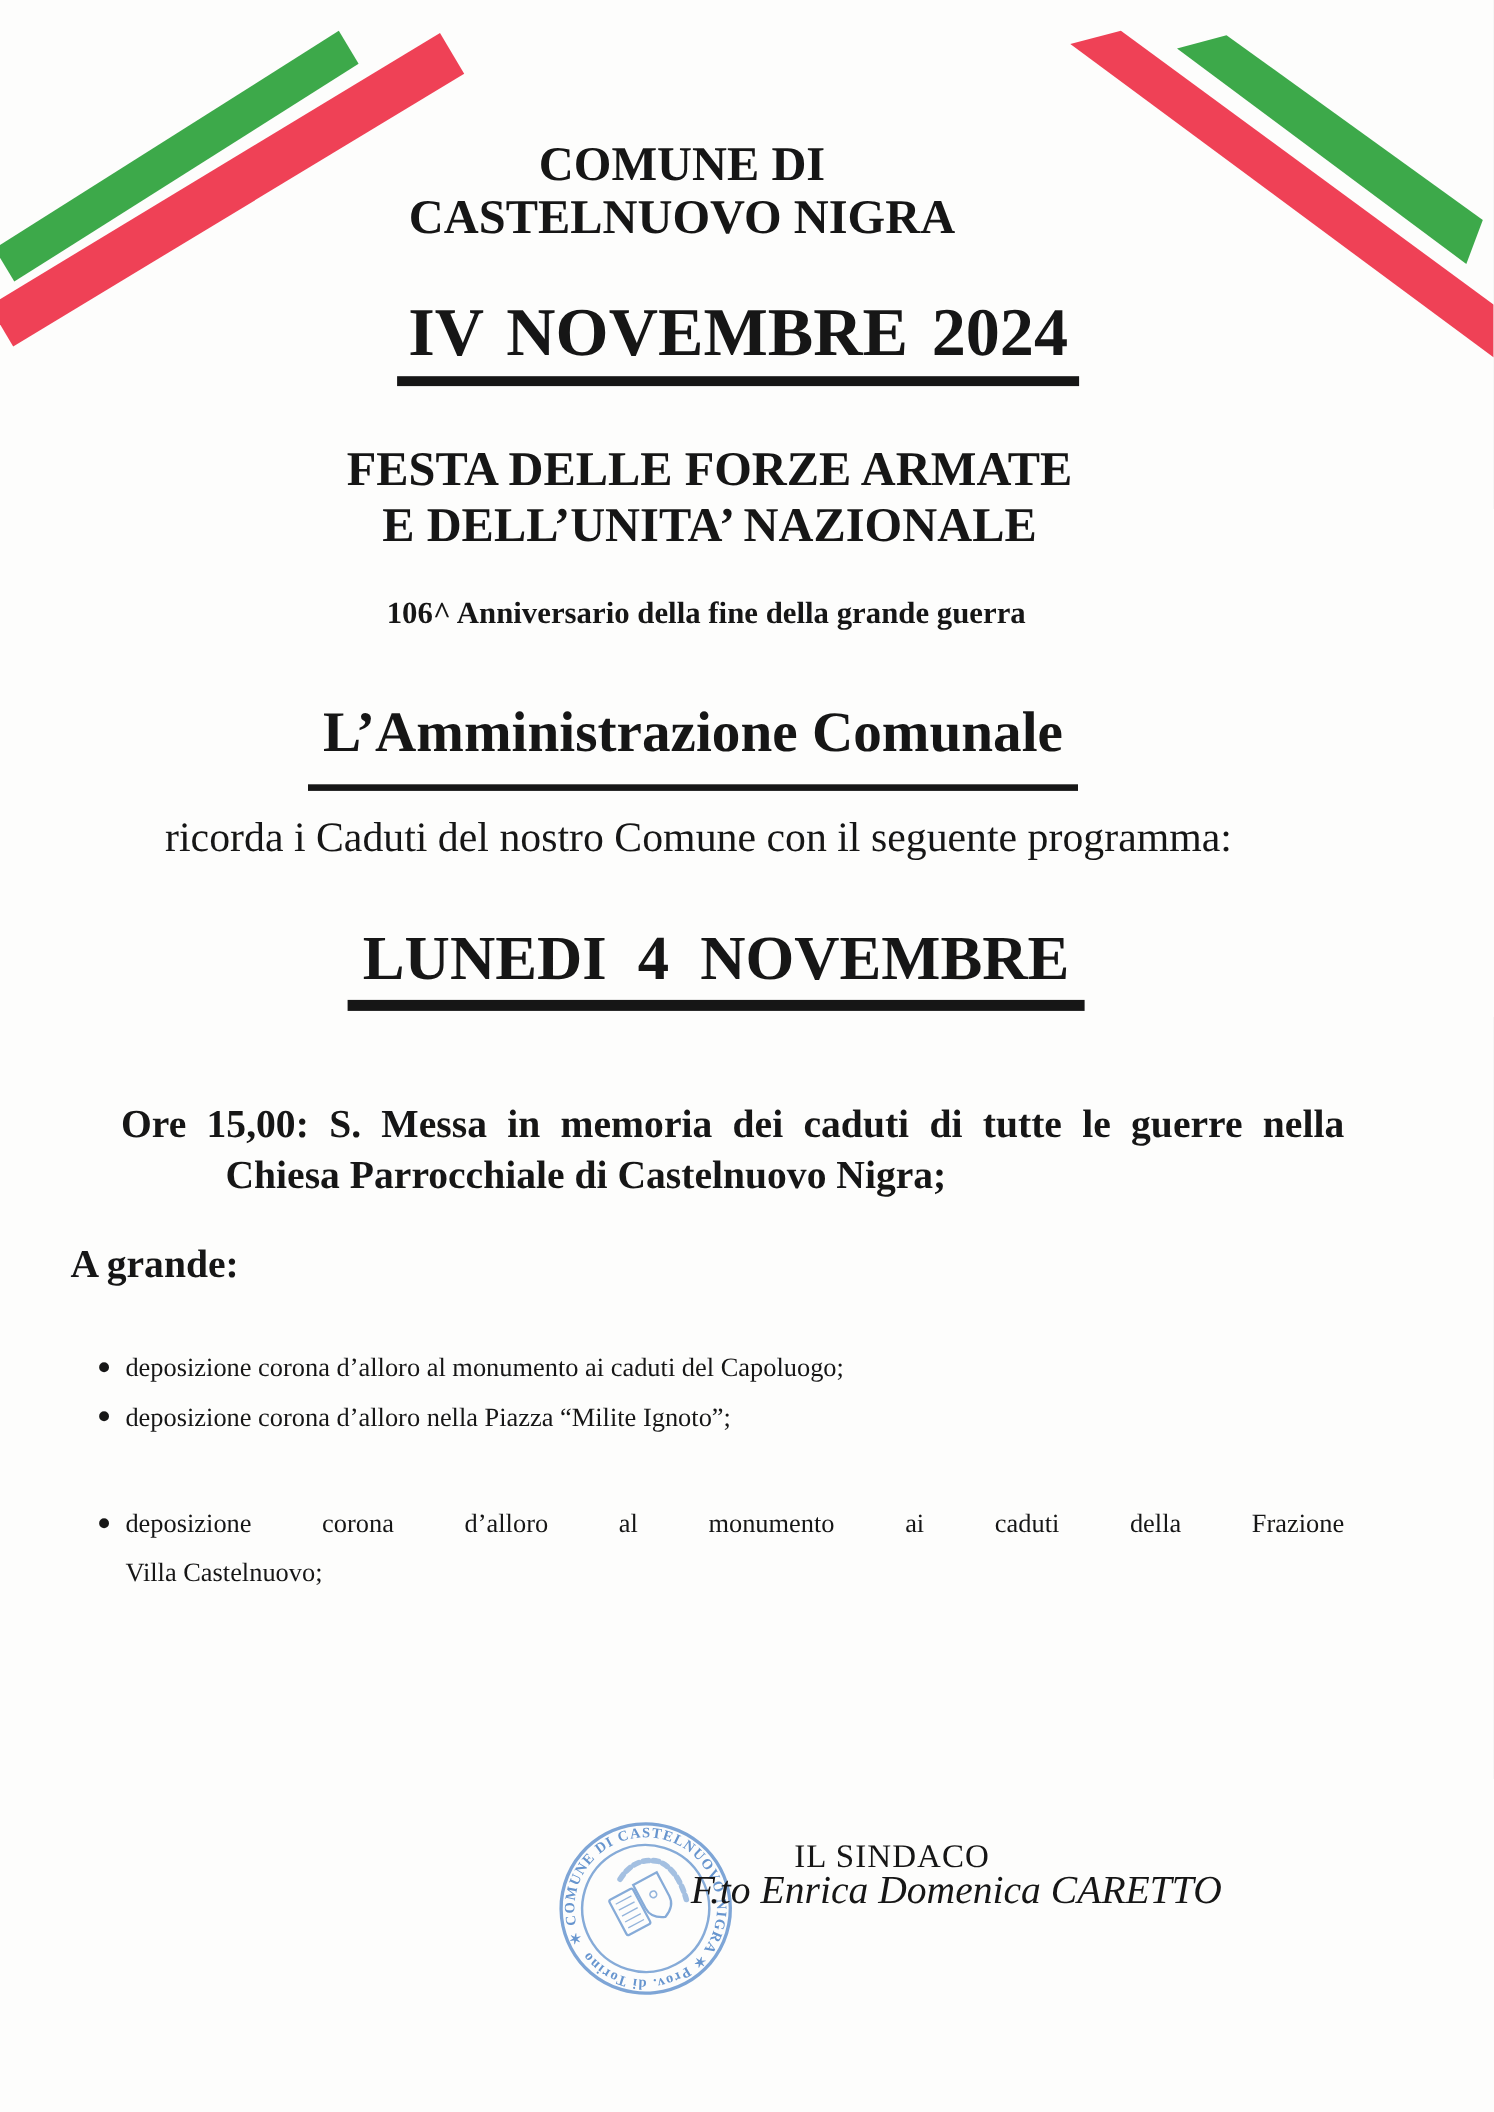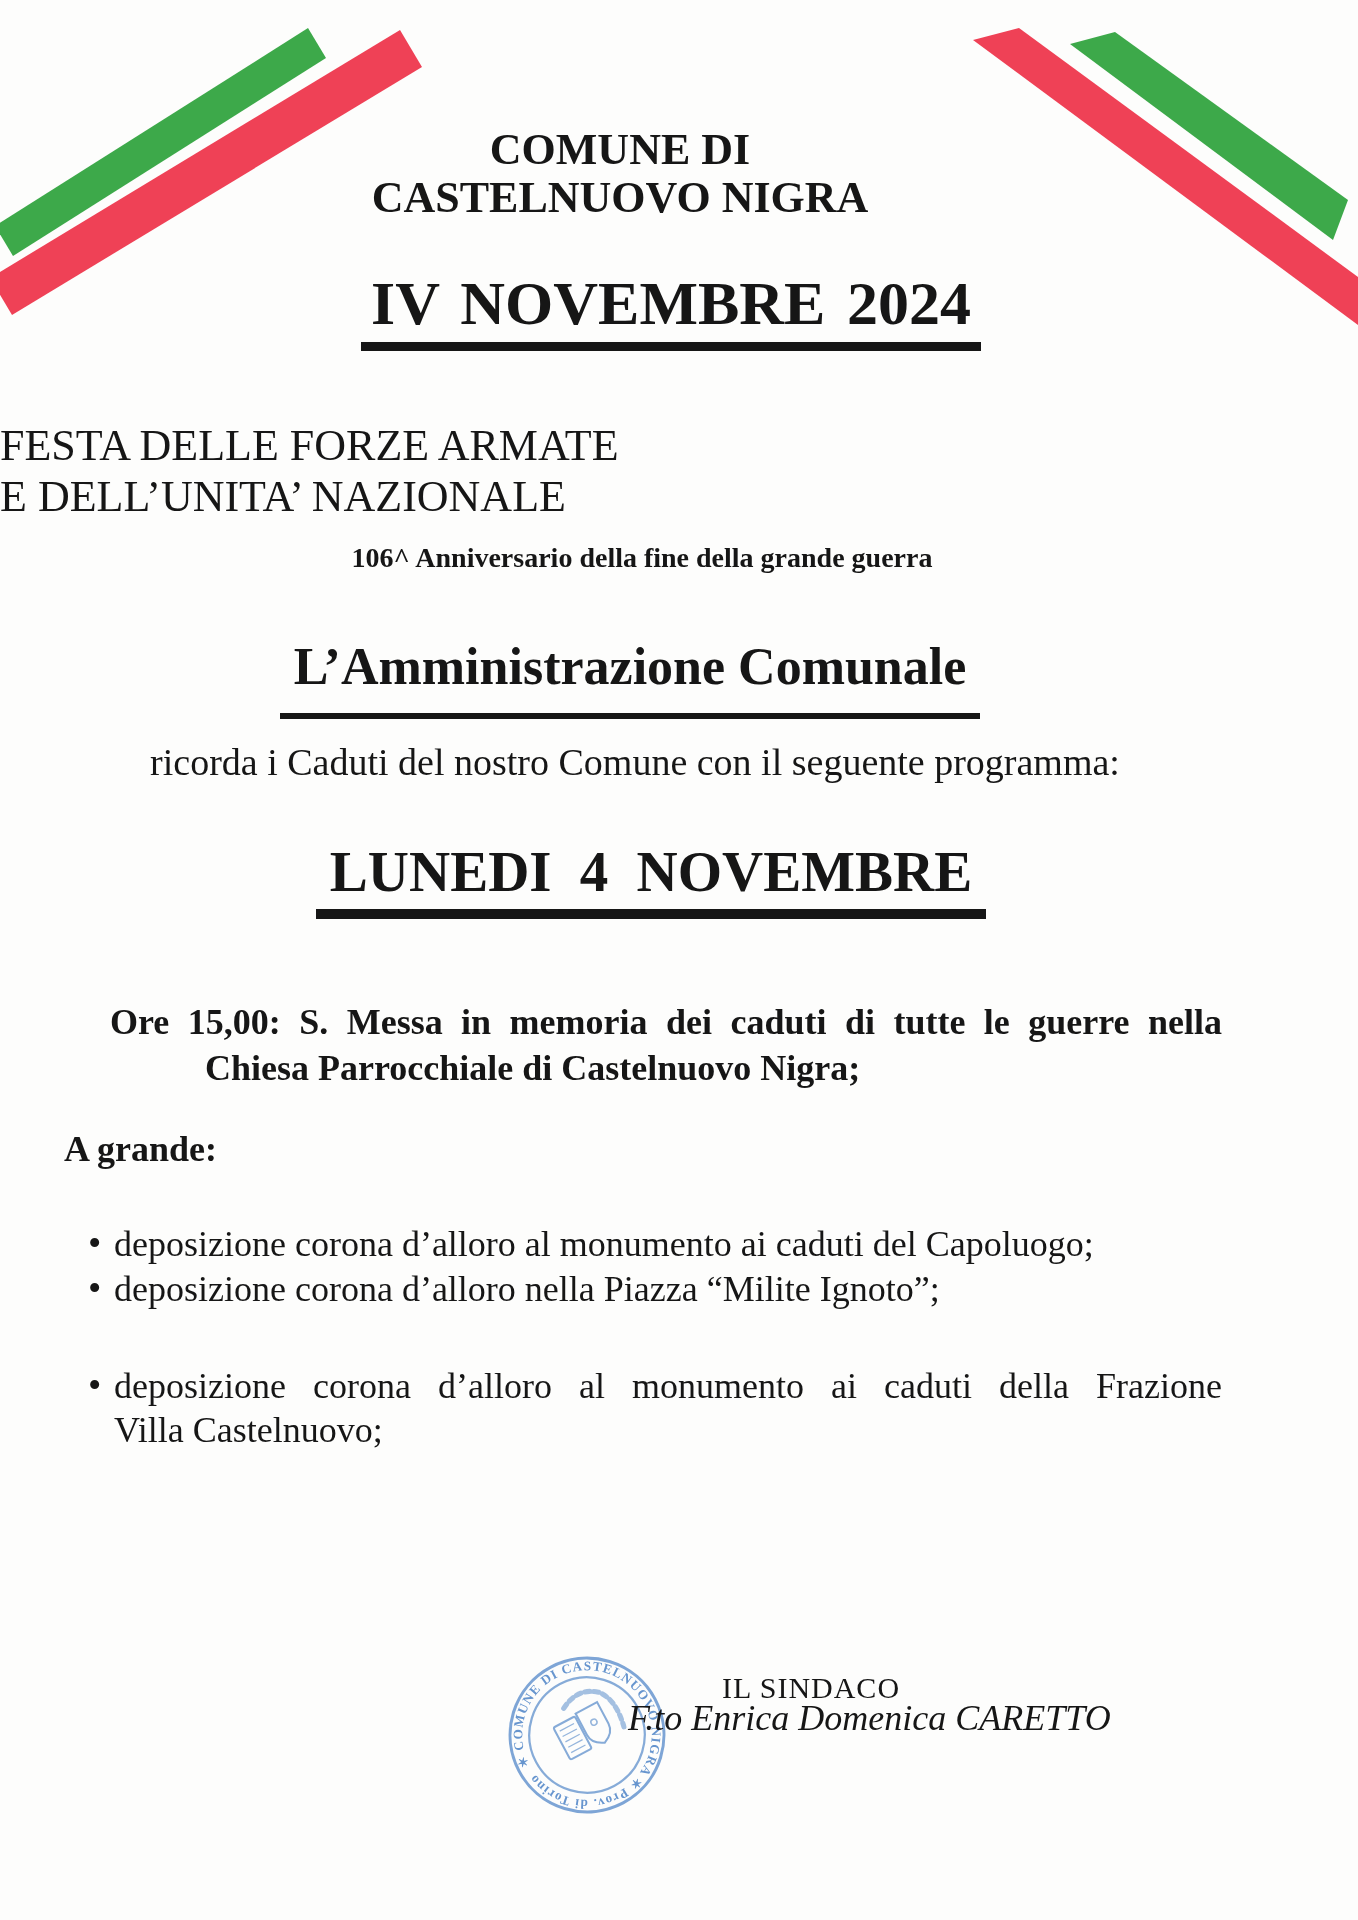--- a/index.html
+++ b/index.html
@@ -14,35 +14,35 @@
   }
   .abs{position:absolute;}
 
   .corner-svg{position:absolute;top:0;width:440px;height:340px;}
   .corner-tl{left:0;}
   .corner-tr{left:918px;}
 
   .municipality{left:0;top:126px;width:1240px;font-size:44px;font-weight:bold;line-height:48px;text-align:center;}
   .title{left:0;top:268px;width:1342px;font-size:62px;font-weight:bold;text-align:center;word-spacing:6px;line-height:1.15;}
   .u-thick{display:inline-block;border-bottom:9px solid #161616;padding:0 10px 3px;}
-  .festival{left:0;top:420px;width:1290px;font-size:44px;font-weight:normal;line-height:51px;text-align:left;}
+  .festival{left:0;top:401px;width:1290px;font-size:44px;font-weight:bold;line-height:51px;text-align:center;}
   .anniversary{left:0;top:542px;width:1284px;font-size:28px;font-weight:bold;text-align:center;line-height:1.15;}
   .organizer{left:0;top:637px;width:1260px;font-size:52px;font-weight:bold;text-align:center;line-height:1.15;}
   .u-mid{display:inline-block;border-bottom:6px solid #161616;padding:0 14px 16px;}
   .intro{left:0;top:741px;width:1270px;font-size:38px;text-align:center;line-height:1.15;}
   .day{left:0;top:839px;width:1302px;font-size:57px;font-weight:bold;text-align:center;word-spacing:14px;line-height:1.15;}
   .u-day{display:inline-block;border-bottom:10px solid #161616;padding:0 14px 4px;}
 
   .mass{left:110px;top:999px;width:1112px;font-size:36px;font-weight:bold;line-height:46px;}
   .justify-line{text-align:justify;text-align-last:justify;}
   .mass-line2{margin-left:95px;}
 
   .follow{left:64px;top:1129px;font-size:36px;font-weight:bold;line-height:1.15;}
 
-  .bullet{left:88px;width:1134px;font-size:36px;line-height:44px;padding-left:26px;box-sizing:border-box;}
+  .bullet{left:88px;width:1134px;font-size:24px;line-height:44px;padding-left:26px;box-sizing:border-box;}
   .bullet::before{content:"\2022";position:absolute;left:0;top:-1px;font-size:38px;}
   .b1{top:1222px;}
   .b2{top:1267px;}
   .b3{top:1364px;}
 
   .invitation{left:58px;top:1487px;width:1175px;font-size:38px;font-weight:bold;line-height:46px;}
 
   .stamp{position:absolute;left:504px;top:1652px;width:166px;height:166px;opacity:.92;}
 
   .sig-role{left:722px;top:1671px;font-size:30px;letter-spacing:1px;line-height:1.1;}

